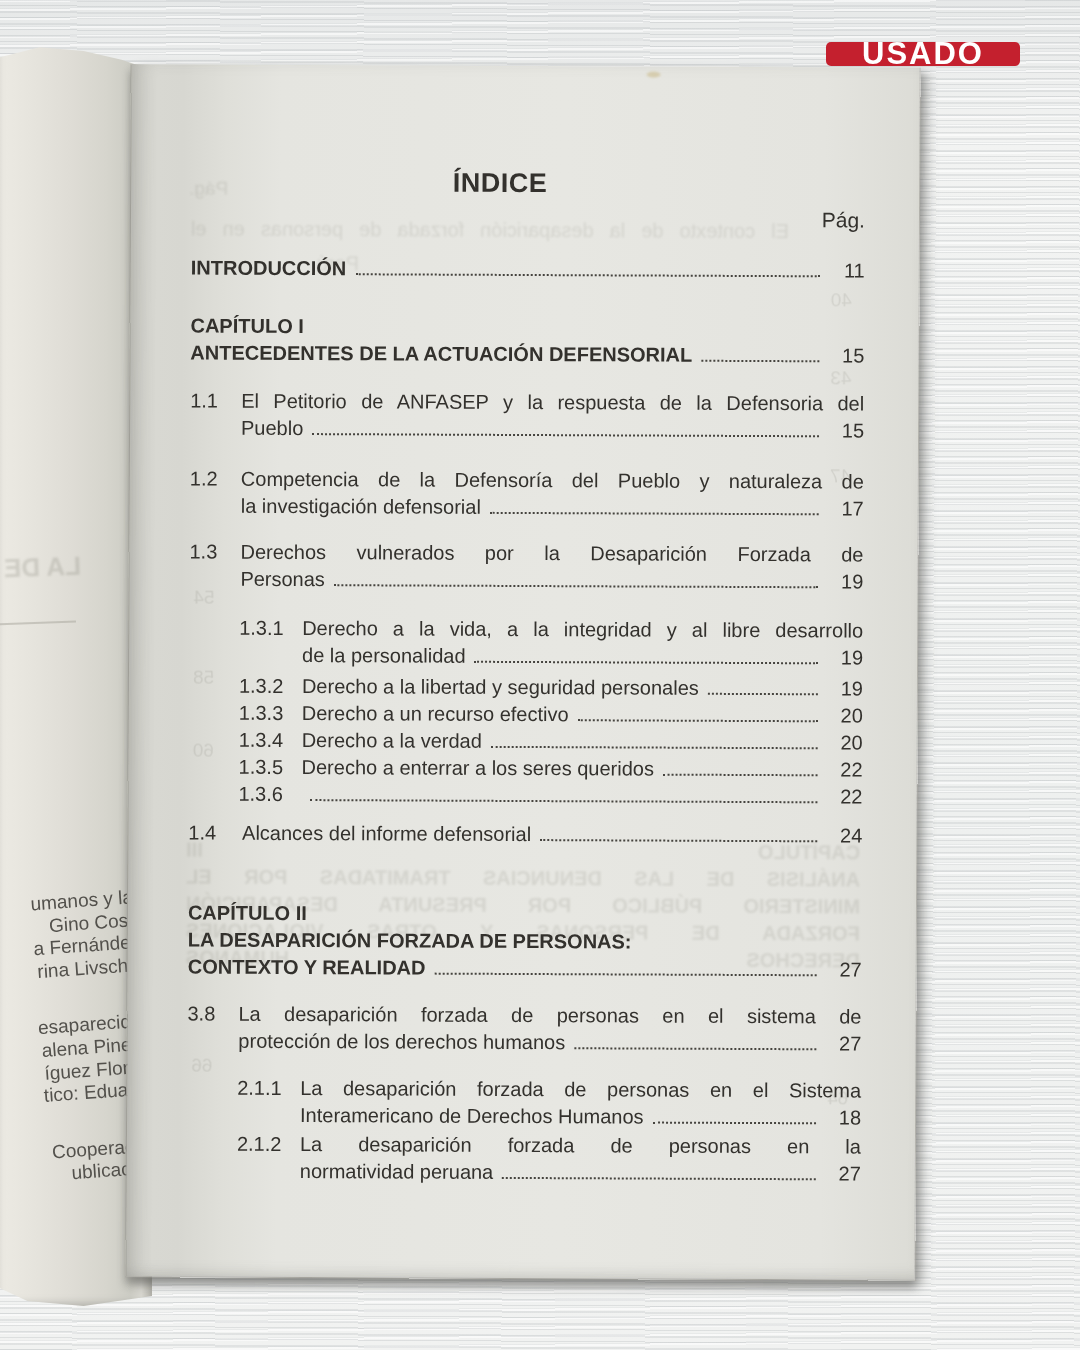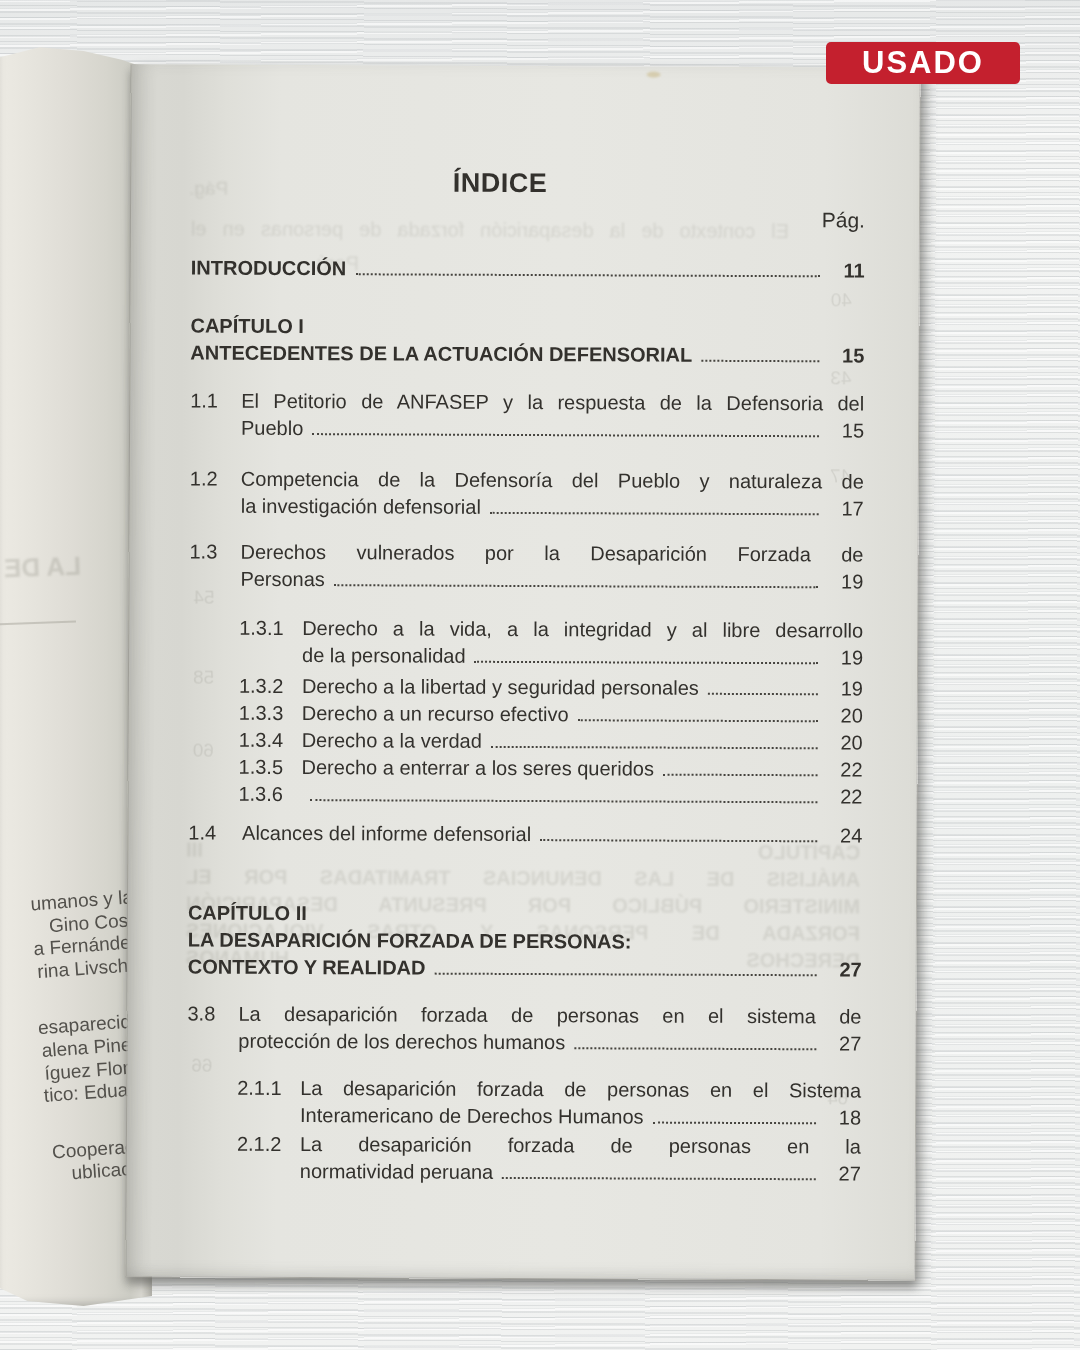--- a/index.html
+++ b/index.html
@@ -20,35 +20,35 @@
   .main-page{position:absolute;left:128px;top:66px;width:788px;height:1212px;
     transform:rotate(.25deg);
     background:linear-gradient(90deg,#cfcfc9 0px,#d8d8d2 26px,#d7d7d1 52px,#dfdfd9 95px,#e5e5e0 150px,#e7e7e2 55%,#e4e4df 88%,#dcdcd6 100%);
     border-right:1px solid #b3b2ac;border-bottom:1px solid #a5a49e;border-left:1px solid #a09f98;
     box-shadow:7px 5px 12px rgba(98,98,94,.45),0 7px 9px rgba(75,75,72,.4),
       inset 14px 0 18px -8px rgba(110,110,104,.28),inset 0 -10px 14px -8px rgba(120,120,114,.25);}
   .stain{position:absolute;left:515px;top:5px;width:14px;height:6px;border-radius:50%;
     background:#c9b886;opacity:.55;filter:blur(1px);}
 
   
-  .badge{position:absolute;left:826px;top:42px;width:194px;height:42px;border-radius:5px;
+  .badge{position:absolute;left:826px;top:42px;width:194px;height:24px;border-radius:5px;
     display:flex;align-items:center;justify-content:center;
     color:#fff;font-weight:bold;font-size:31px;letter-spacing:2px;}
 
   
   .content{position:absolute;left:60px;right:54px;top:0;color:#33312d;font-size:20px;line-height:27px;}
   .toc-title{margin-top:101px;text-align:center;transform:translateX(-28px);
     font-size:27px;font-weight:bold;letter-spacing:.5px;line-height:32px;}
   .pag-label{margin-top:7px;text-align:right;font-size:21px;line-height:26px;}
   .row{display:flex;align-items:baseline;}
   .row .txt{white-space:nowrap;}
   .dots{flex:1 1 auto;margin:0 9px 5px 9px;border-bottom:2.6px dotted #46443f;min-width:20px;}
   .pg{flex:0 0 36px;text-align:right;font-weight:normal;}
   .bold{font-weight:bold;}
-  .bold .pg{font-weight:bold;}
+  .bold .pg{font-weight:normal;}
   .entry{display:flex;align-items:flex-start;}
   .entry .num{flex:0 0 51px;}
   .entry .body{flex:1 1 auto;min-width:0;}
   .entry.sub{margin-left:50px;}
   .entry.sub .num{flex:0 0 63px;}
   .jline{display:block;text-align:justify;text-align-last:justify;}
   .num-inline{margin-right:26px;}
   
   .e-intro{margin-top:24px}.e-ch1{margin-top:31px}.e-11{margin-top:21px}
   .e-12{margin-top:24px}.e-13{margin-top:19px}.e-131{margin-top:22px}

